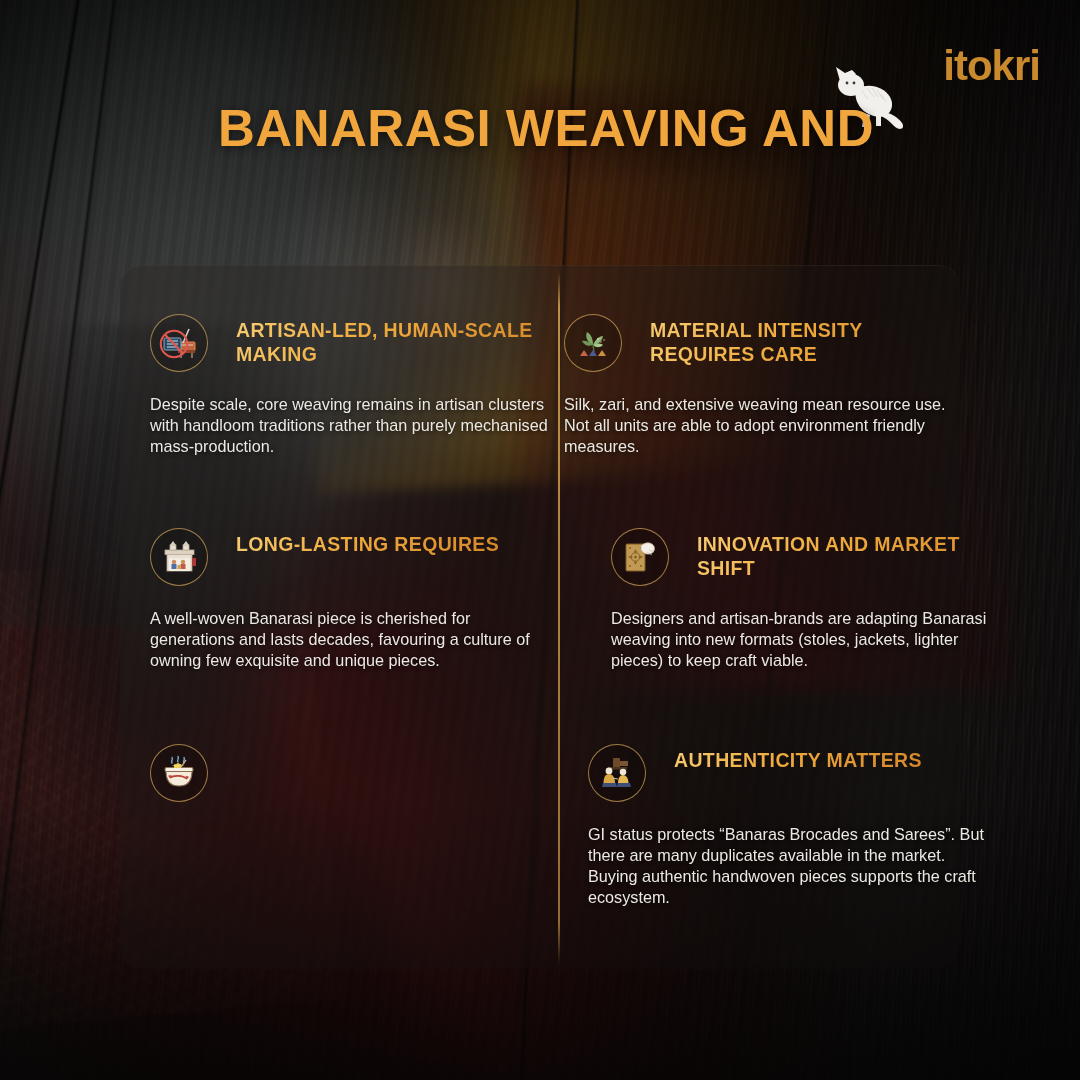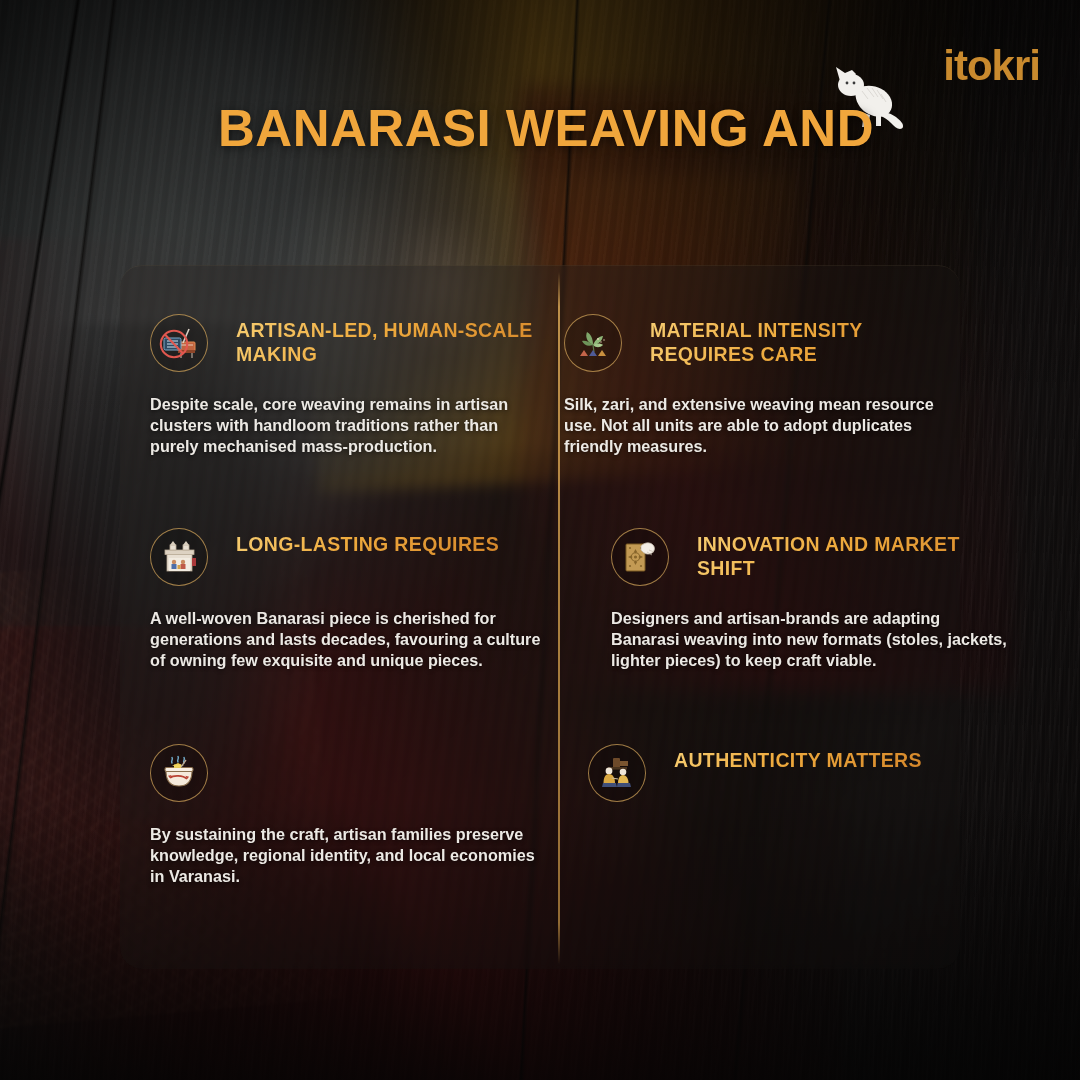--- a/index.html
+++ b/index.html
@@ -305,21 +305,21 @@
     background: linear-gradient(125deg, #f6cd72 0%, #efab3e 42%, #d4862a 100%);
     -webkit-background-clip: text;
     background-clip: text;
     -webkit-text-fill-color: transparent;
   }
   .card-body {
     margin-top: 22px;
     color: #ece9e4;
     font-size: 16.2px;
     line-height: 1.30;
-    font-weight: 700;
+    font-weight: 400;
     text-shadow: 0 1px 4px rgba(0,0,0,0.6);
   }
 </style>
 </head>
 <body>
 
 <div id="poster">
 
   <div class="bg-layer bg-base"></div>
   <div class="bg-layer bg-warp"></div>
@@ -404,21 +404,21 @@
               <circle cx="28" cy="19" r="0.7" fill="#e8d8bc"></circle>
               <circle cx="31" cy="17" r="0.7" fill="#e8d8bc"></circle>
               <circle cx="27" cy="22" r="0.6" fill="#e8d8bc"></circle>
               <path d="M7 33 L11 27 L15 33 Z" fill="#c4654a"></path>
               <path d="M16 33 L20 27 L24 33 Z" fill="#4e5a96"></path>
               <path d="M25 33 L29 27 L33 33 Z" fill="#c9903f"></path>
             </svg>
           </div>
           <div class="card-title">MATERIAL INTENSITY REQUIRES CARE</div>
         </div>
-        <div class="card-body">Silk, zari, and extensive weaving mean resource use. Not all units are able to adopt duplicates friendly measures.</div>
+        <div class="card-body">Silk, zari, and extensive weaving mean resource use. Not all units are able to adopt environment friendly measures.</div>
       </div>
 
       <div class="card" style="left:30px; top:262px;">
         <div class="card-head">
           <div class="icon-circle">
             <svg width="42" height="42" viewBox="0 0 42 42">
               <rect x="9" y="18" width="25" height="17" fill="#e8dfd2" stroke="#b9ab97" stroke-width="0.8"></rect>
               <rect x="7" y="14" width="29" height="4.5" fill="#ddd2c2" stroke="#b9ab97" stroke-width="0.8"></rect>
               <rect x="12" y="9" width="6" height="5" fill="#e8dfd2" stroke="#b9ab97" stroke-width="0.8"></rect>
               <rect x="25" y="9" width="6" height="5" fill="#e8dfd2" stroke="#b9ab97" stroke-width="0.8"></rect>
@@ -477,39 +477,39 @@
               <rect x="7" y="15.5" width="28" height="4" rx="1.6" fill="#f7efe3" stroke="#8a6f4e" stroke-width="1.1"></rect>
               <path d="M14 14 L20 11 L26 14 Z" fill="#e9c84f"></path>
               <rect x="16" y="12.5" width="7" height="3.4" fill="#f0d65e"></rect>
               <line x1="28" y1="8" x2="23" y2="15" stroke="#b8a893" stroke-width="1.3"></line>
               <path d="M12 26 C15 23 25 23 29 27" fill="none" stroke="#b94334" stroke-width="1.6"></path>
               <path d="M29 27 l-1.5 -3.2 l3.6 1 Z" fill="#b94334"></path>
               <path d="M12 26 l1.6 -3.1 l-3.7 0.8 Z" fill="#b94334"></path>
             </svg>
           </div>
         </div>
-        <div class="card-body">By sustaining the craft, artisan families preserve knowledge, regional identity, and local economies in Varanasi.</div>
       </div>
 
       <div class="card" style="left:468px; top:478px;">
         <div class="card-head">
           <div class="icon-circle">
             <svg width="42" height="42" viewBox="0 0 42 42">
               <rect x="17" y="6" width="7" height="10" rx="1" fill="#6d4a2a"></rect>
               <rect x="12" y="15" width="19" height="2.6" fill="#4a3520"></rect>
               <rect x="24" y="9" width="8" height="5" fill="#7a5530"></rect>
               <circle cx="13" cy="19" r="3.4" fill="#efe6d8"></circle>
               <path d="M13 22 C9 22 7.5 26 7.5 31 L19 31 C19 26 17 22 13 22 Z" fill="#d9a741"></path>
               <path d="M7 31 L20 31 L21 35 L6 35 Z" fill="#3f4f79"></path>
               <circle cx="27" cy="20" r="3.3" fill="#efe6d8"></circle>
               <path d="M27 23 C23.5 23 22 27 22 31 L32.5 31 C32.5 27 30.5 23 27 23 Z" fill="#e4b852"></path>
               <path d="M21.5 31 L34 31 L35 35 L21 35 Z" fill="#3f4f79"></path>
               <path d="M16 26 L22 27" stroke="#c9b89c" stroke-width="1.2"></path>
             </svg>
           </div>
           <div class="card-title">AUTHENTICITY MATTERS</div>
         </div>
+        <div class="card-body">GI status protects “Banaras Brocades and Sarees”. But there are many duplicates available in the market. Buying authentic handwoven pieces supports the craft ecosystem.</div>
       </div>
 
     </div>
   </div>
 
 </div>
 
 </body></html>

